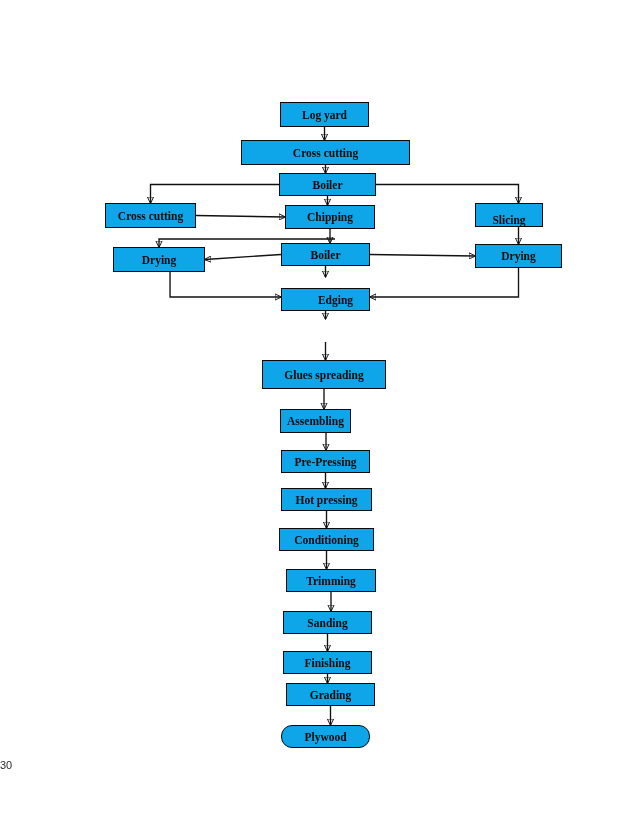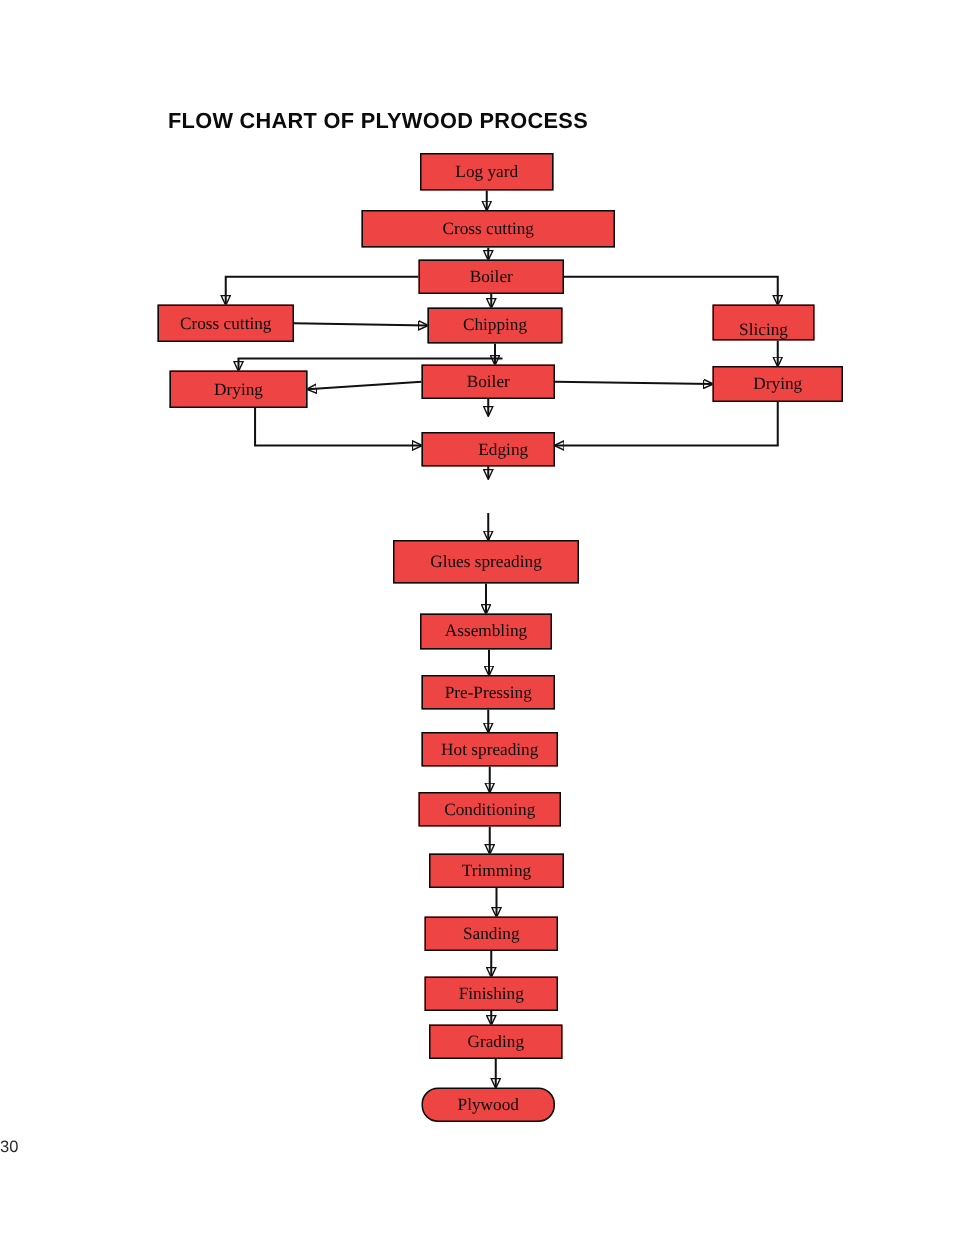--- a/index.html
+++ b/index.html
@@ -46,24 +46,24 @@
   #diagram {
     position: absolute;
     left: 0; top: 0;
     width: 638px;
     height: 826px;
   }
   .node {
     position: absolute;
     box-sizing: border-box;
     border: 1.3px solid #0a0a0a;
-    background: #ef4444;
+    background: #0ea5e9;
     color: #0a0a0a;
     font-family: "Liberation Serif", "DejaVu Serif", serif;
-    font-weight: normal;
+    font-weight: bold;
     font-size: 11.5px;
     display: flex;
     align-items: center;
     justify-content: center;
     white-space: nowrap;
     z-index: 3;
   }
   .node .node-label { pointer-events: none; }
   svg#edges {
     position: absolute;
@@ -76,21 +76,20 @@
     stroke: #111111;
     stroke-width: 1.35;
     fill: none;
   }
 </style>
 </head>
 <body>
 
 <div id="page">
 
-  <div id="chart-title">FLOW CHART OF PLYWOOD PROCESS</div>
 
   <div id="diagram">
     <svg id="edges" viewBox="0 0 638 826" xmlns="http://www.w3.org/2000/svg">
       <defs>
         <marker id="arrow" viewBox="0 0 10 10" refX="8.6" refY="5" markerWidth="5.2" markerHeight="5.2" orient="auto-start-reverse">
           <path d="M 0 0.6 L 9.4 5 L 0 9.4 z" fill="#111111" stroke="none"></path>
         </marker>
       </defs>
       <g id="edge-layer">
           <path d="M 324.5 127 L 324.5 140" marker-end="url(#arrow)"></path>
@@ -150,28 +149,28 @@
         </div>
         <div class="node" style="left: 281px; top: 288px; width: 89px; height: 23px; padding-left: 20px;">
           <span class="node-label">Edging</span>
         </div>
         <div class="node" style="left: 281px; top: 319px; width: 89px; height: 23px; margin-top: 44px;">
           <span class="node-label">Splicing</span>
         </div>
         <div class="node" style="left: 262px; top: 360px; width: 124px; height: 29px;">
           <span class="node-label">Glues spreading</span>
         </div>
-        <div class="node" style="left: 280px; top: 409px; width: 88px; height: 24px;">
+        <div class="node" style="left: 280px; top: 409px; width: 71px; height: 24px;">
           <span class="node-label">Assembling</span>
         </div>
         <div class="node" style="left: 281px; top: 450px; width: 89px; height: 23px;">
           <span class="node-label">Pre-Pressing</span>
         </div>
         <div class="node" style="left: 281px; top: 488px; width: 91px; height: 23px;">
-          <span class="node-label">Hot spreading</span>
+          <span class="node-label">Hot pressing</span>
         </div>
         <div class="node" style="left: 279px; top: 528px; width: 95px; height: 23px;">
           <span class="node-label">Conditioning</span>
         </div>
         <div class="node" style="left: 286px; top: 569px; width: 90px; height: 23px;">
           <span class="node-label">Trimming</span>
         </div>
         <div class="node" style="left: 283px; top: 611px; width: 89px; height: 23px;">
           <span class="node-label">Sanding</span>
         </div>

